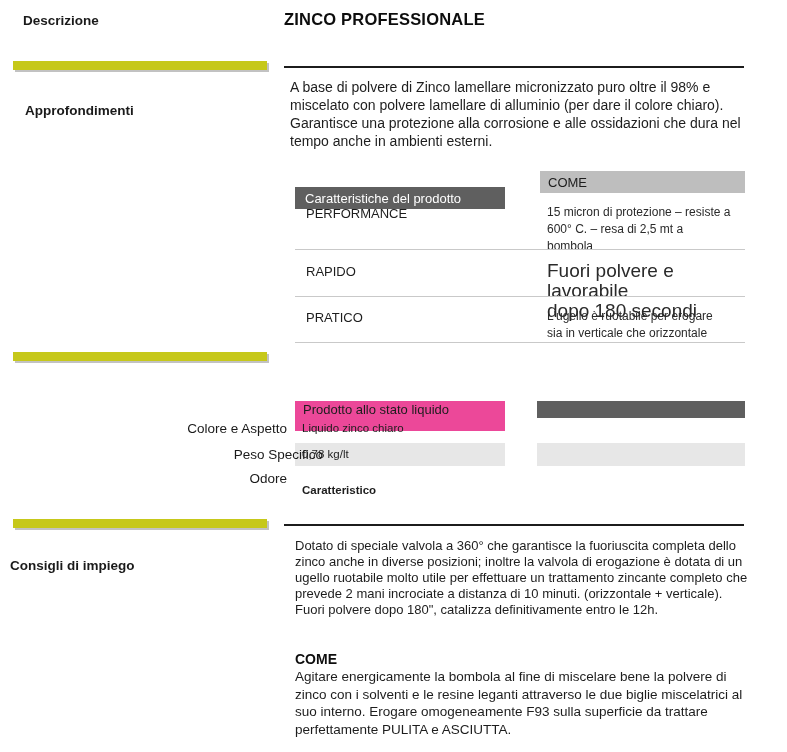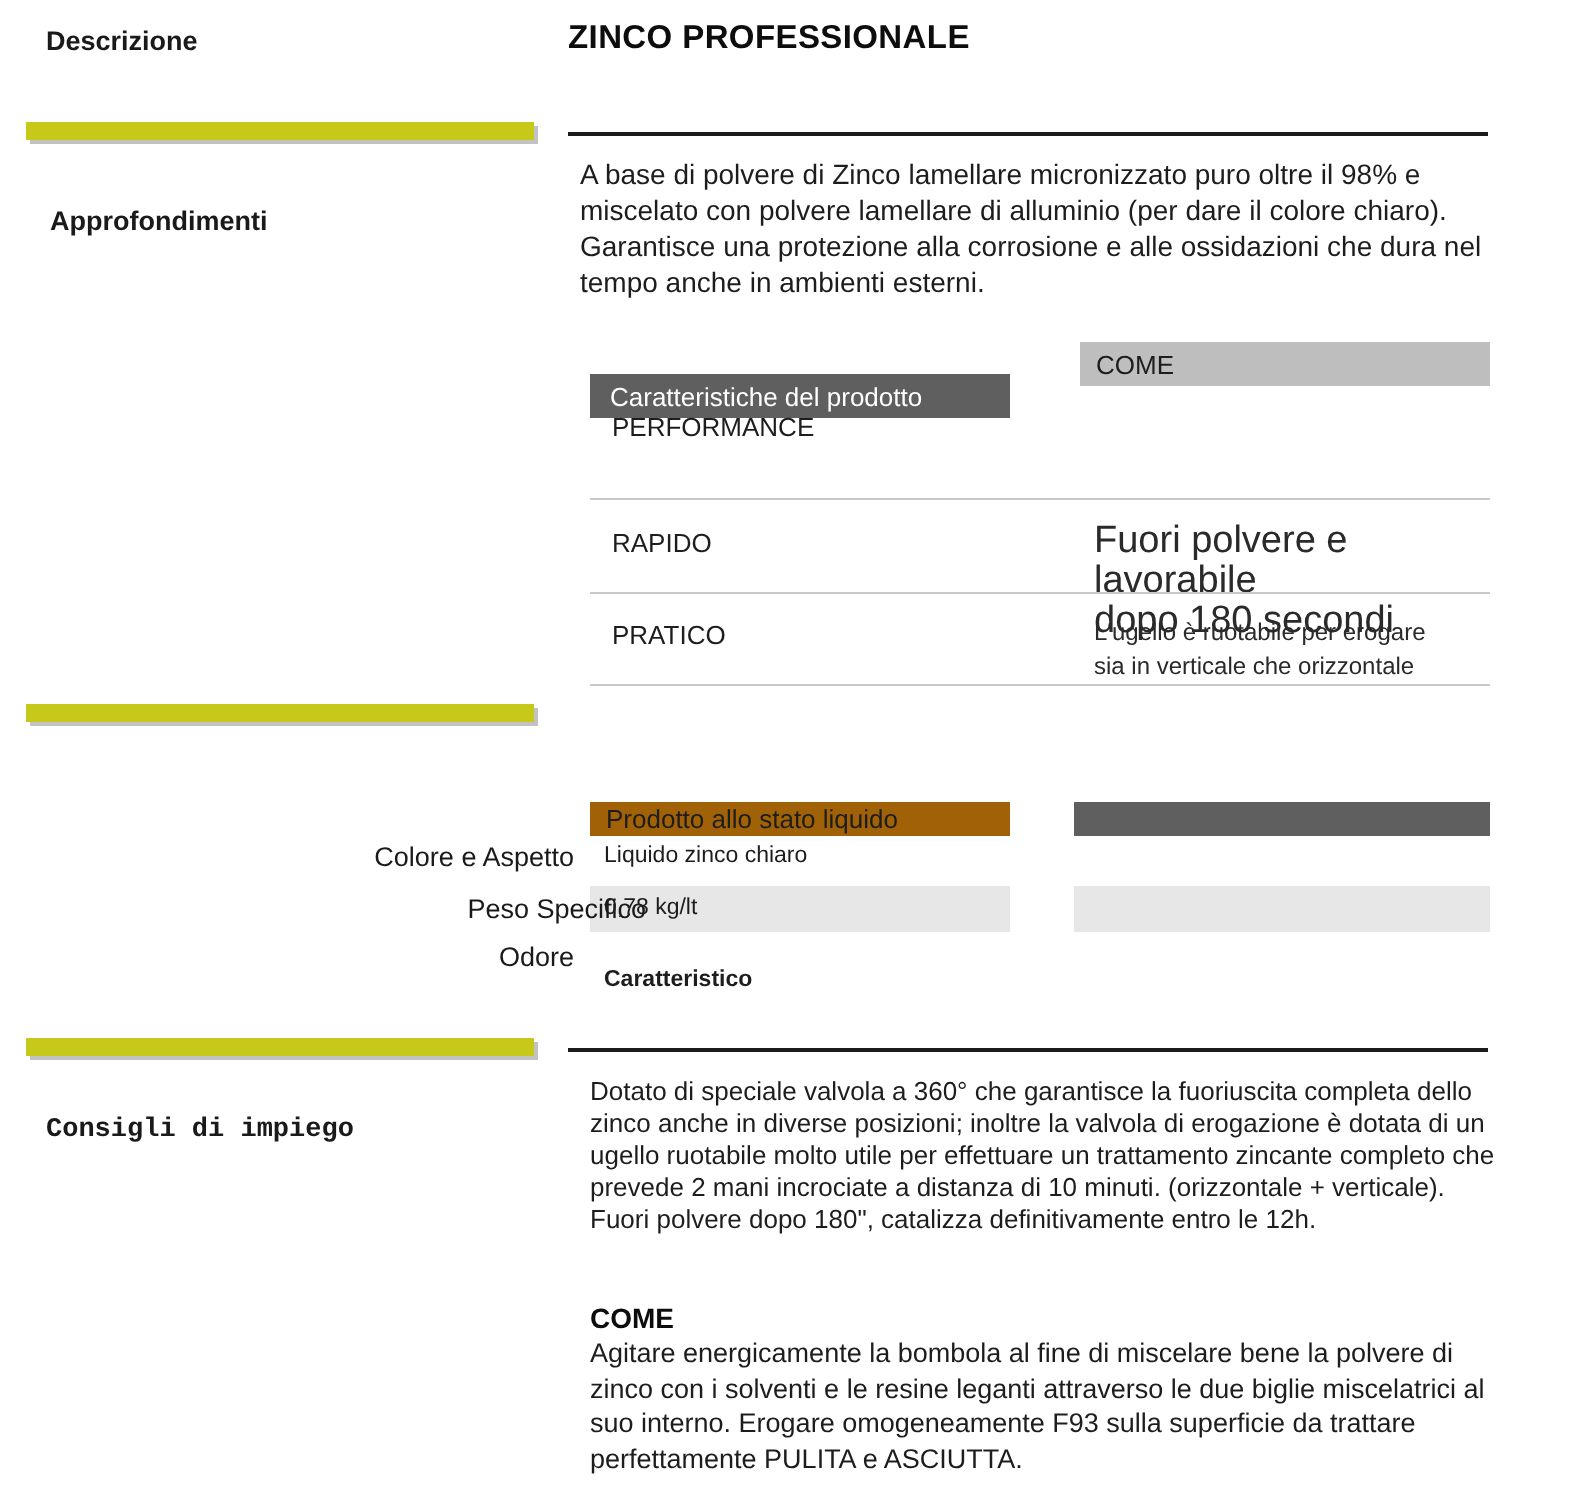--- a/index.html
+++ b/index.html
@@ -34,22 +34,22 @@
     background: var(--light-gray, #bebebe);
     color:#1d1d1d; font-size:13px;
     padding:4px 0 0 8px; box-sizing:border-box;
   }
   .feature-name { font-size:13px; color:#1d1d1d;text-align:right; }
   .feature-info { font-size:12px; line-height:17px; color:#2a2a2a; white-space:pre-line; }
   .feature-info.bigger { font-size:19px; line-height:20px; }
   .row-border { height:1px; background:#c9c9c9; }
 
   .prop-col-header {
-    background:#a16207; color:#1d1d1d; font-size:13px;
-    height:17px; line-height:17px; padding-left:8px; box-sizing:border-box;
+    background:#ec4899; color:#1d1d1d; font-size:13px;
+    height:30px; line-height:17px; padding-left:8px; box-sizing:border-box;
   }
   .prop-dark-block { background: var(--dark-gray, #606060); height:17px; }
   .stripe { background: var(--stripe-gray, #e7e7e7); }
   .prop-label { font-size:13.5px; color:#1a1a1a; text-align:right; width:287px; left:0; }
   .prop-value { font-size:11.5px; color:#1d1d1d; left:302px; }
 
   .usage-par { font-size:13px; line-height:16px; color:#1d1d1d; }
   .usage-sub { font-weight:bold; font-size:14px; color:#0d0d0d; }
   .usage-par2 { font-size:13.5px; line-height:17.5px; color:#1d1d1d; }
 </style>
@@ -64,20 +64,23 @@
   <div class="abs accent-bar" style="top:61px;"></div>
   <div class="abs hrule" style="left:284px; top:66px; width:460px;"></div>
 
   <div class="abs side-label" style="left:25px; top:103px;">Approfondimenti</div>
   <div class="abs body-par" style="left:290px; top:78px; width:458px;">A base di polvere di Zinco lamellare micronizzato puro oltre il 98% e miscelato con polvere lamellare di alluminio (per dare il colore chiaro). Garantisce una protezione alla corrosione e alle ossidazioni che dura nel tempo anche in ambienti esterni.</div>
 
   <div class="abs tbl-head-dark" style="left:295px; top:171px; width:210px; height:22px;margin-top:16px;">Caratteristiche del prodotto</div>
   <div class="abs tbl-head-light" style="left:540px; top:171px; width:205px; height:22px;">COME</div>
 
   <div class="abs feature-name" style="left:306px; top:206px;">PERFORMANCE</div>
+  <div class="abs feature-info" style="left:547px; top:204px; width:205px;">15 micron di protezione – resiste a
+600° C. – resa di 2,5 mt a
+bombola</div>
   <div class="abs row-border" style="left:295px; top:249px; width:450px;"></div>
 
   <div class="abs feature-name" style="left:306px; top:264px;">RAPIDO</div>
   <div class="abs feature-info bigger" style="left:547px; top:261px; width:190px;">Fuori polvere e lavorabile
 dopo 180 secondi</div>
   <div class="abs row-border" style="left:295px; top:296px; width:450px;"></div>
 
   <div class="abs feature-name" style="left:306px; top:310px;">PRATICO</div>
   <div class="abs feature-info" style="left:547px; top:308px; width:205px;">L'ugello è ruotabile per erogare
 sia in verticale che orizzontale</div>
@@ -96,18 +99,18 @@
   <div class="abs stripe" style="left:537px; top:443px; width:208px; height:23px;"></div>
   <div class="abs prop-label" style="top:447px;margin-left:36px;">Peso Specifico</div>
   <div class="abs prop-value" style="top:448px;">0,78 kg/lt</div>
 
   <div class="abs prop-label" style="top:471px;">Odore</div>
   <div class="abs prop-value" style="top:484px;font-weight:bold;">Caratteristico</div>
 
   <div class="abs accent-bar" style="top:519px;"></div>
   <div class="abs hrule" style="left:284px; top:524px; width:460px;"></div>
 
-  <div class="abs side-label" style="left:23px; top:558px;font-family:Liberation Mono, monospace;">Consigli di impiego</div>
+  <div class="abs side-label" style="left:10px; top:558px;">Consigli di impiego</div>
   <div class="abs usage-par" style="left:295px; top:538px; width:455px;">Dotato di speciale valvola a 360° che garantisce la fuoriuscita completa dello zinco anche in diverse posizioni; inoltre la valvola di erogazione è dotata di un ugello ruotabile molto utile per effettuare un trattamento zincante completo che prevede 2 mani incrociate a distanza di 10 minuti. (orizzontale + verticale). Fuori polvere dopo 180", catalizza definitivamente entro le 12h.</div>
   <div class="abs usage-sub" style="left:295px; top:651px;">COME</div>
   <div class="abs usage-par2" style="left:295px; top:668px; width:458px;">Agitare energicamente la bombola al fine di miscelare bene la polvere di zinco con i solventi e le resine leganti attraverso le due biglie miscelatrici al suo interno. Erogare omogeneamente F93 sulla superficie da trattare perfettamente PULITA e ASCIUTTA.</div>
 
 </div>
 
 </body></html>

